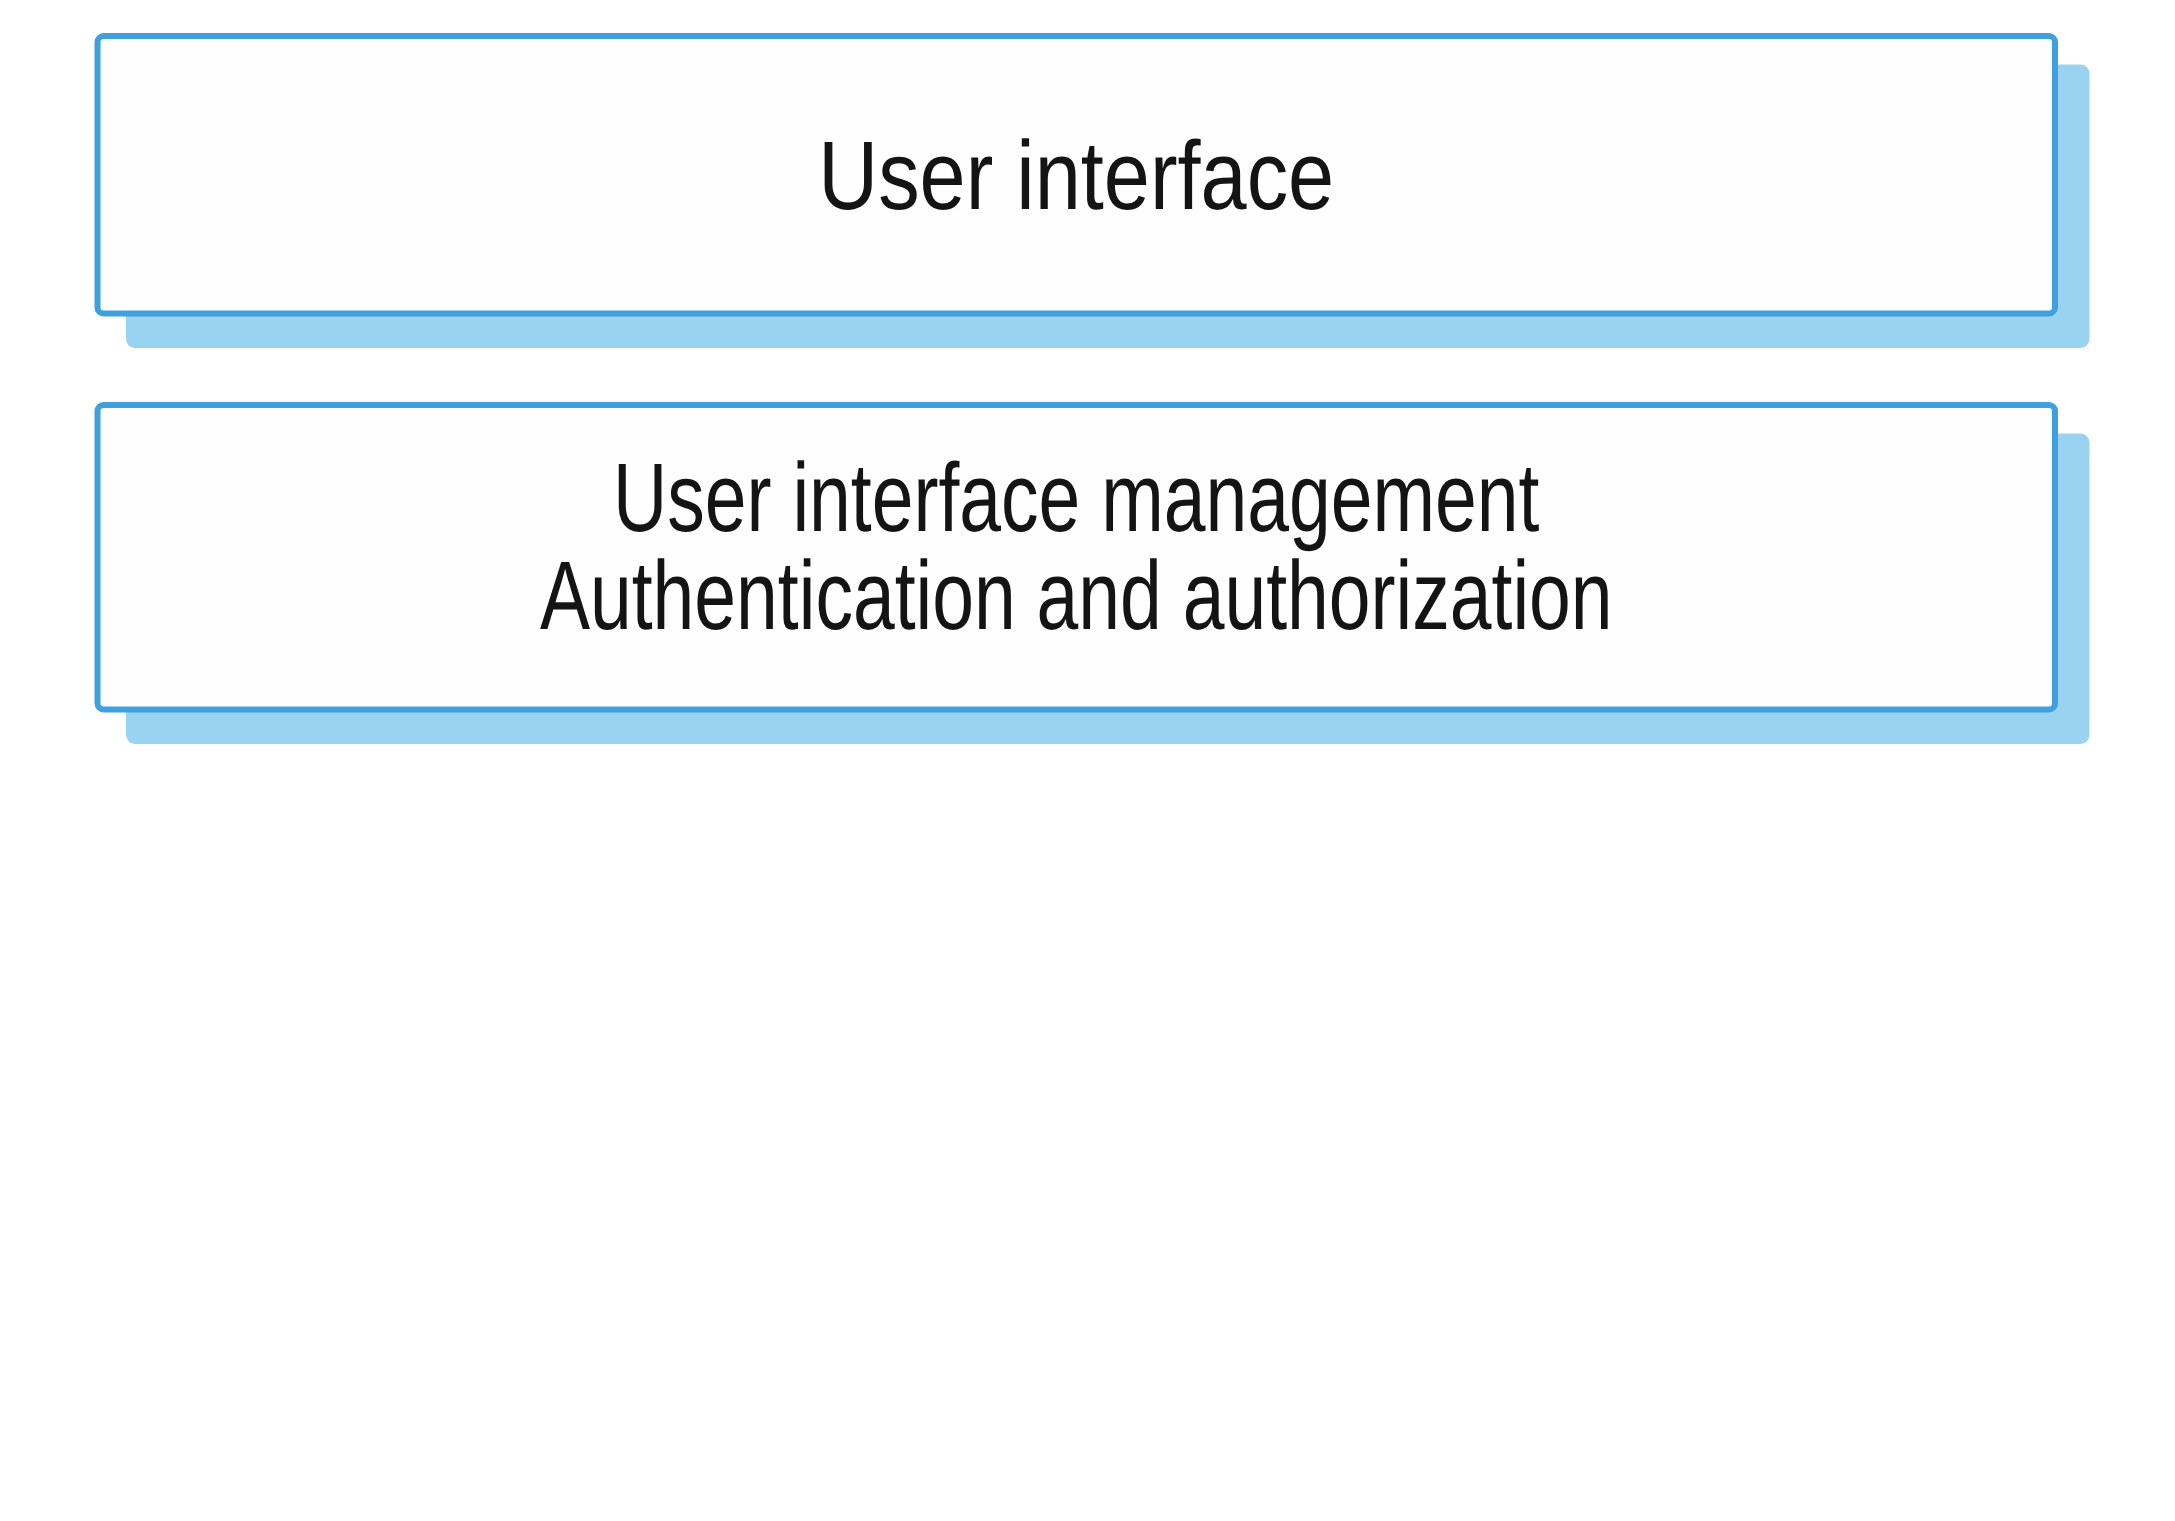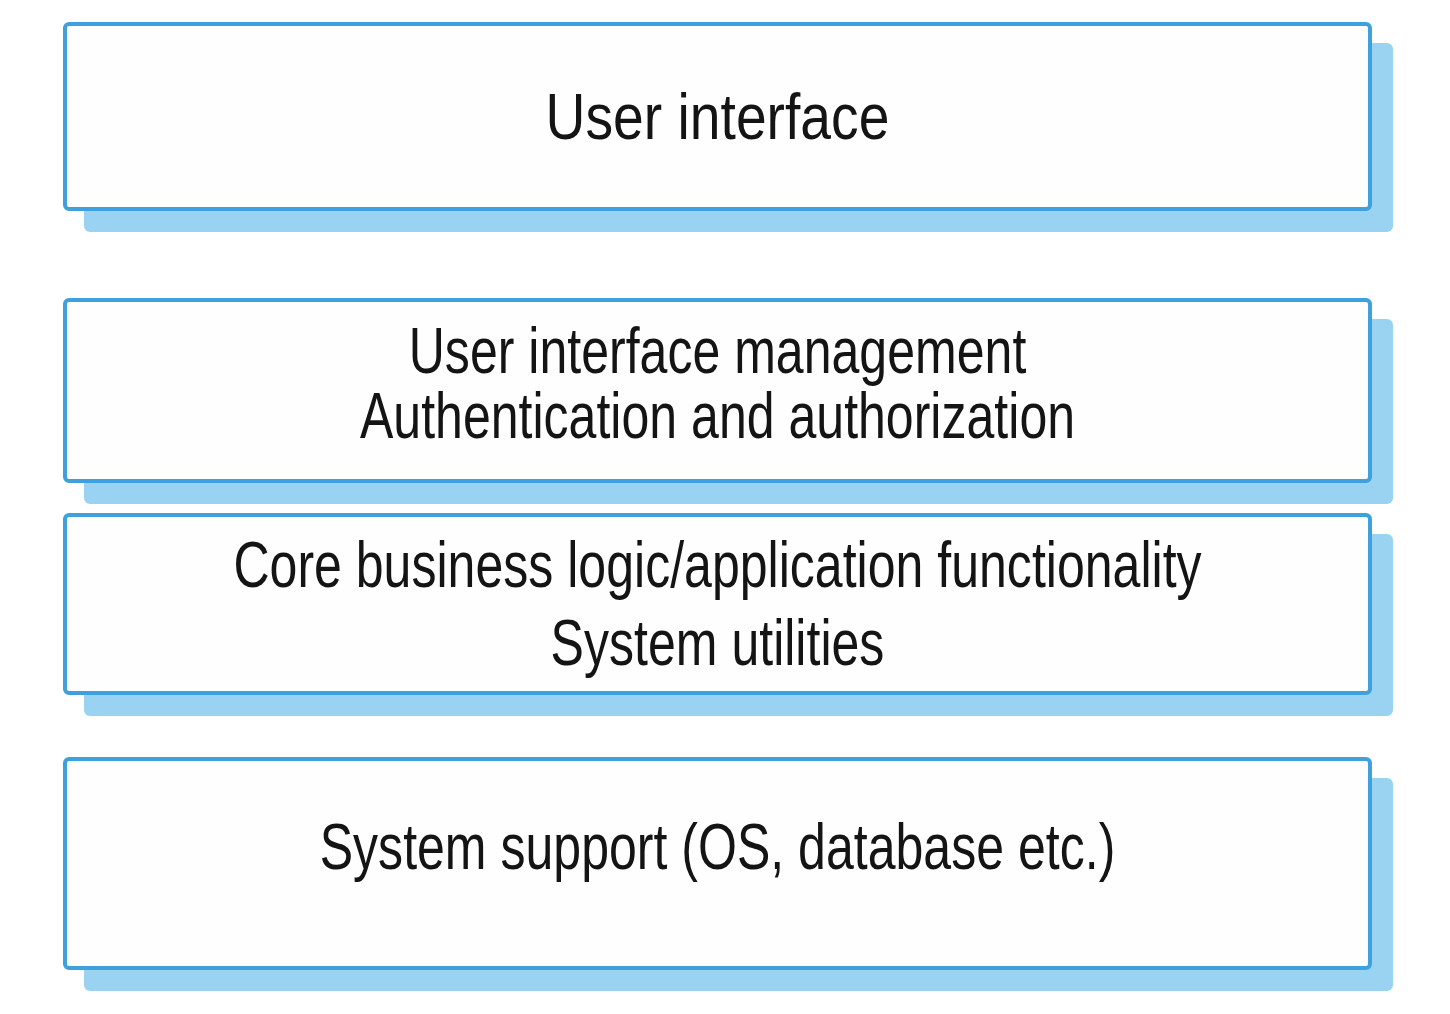--- a/index.html
+++ b/index.html
@@ -23,21 +23,21 @@
     box-sizing: border-box;
     background: var(--fill-color, #fefeff);
     border: 4px solid var(--border-color, #3fa0de);
     border-radius: 6px;
     box-shadow: 21px 21px 0 var(--shadow-color, #9ad3f2);
     display: flex;
     align-items: center;
     justify-content: center;
   }
   .box1 { top: 22px;  height: 189px; }
-  .box2 { top: 268px; height: 185px; margin-top: 30px; }
+  .box2 { top: 268px; height: 207px; }
   .box3 { top: 513px; height: 182px; }
   .box4 { top: 757px; height: 213px; }
 
   .lines {
     width: 100%;
     text-align: center;
   }
   .box2 .lines { transform: translateY(-8px); }
   .box4 .lines { transform: translateY(-17px); }
 
@@ -65,26 +65,15 @@
     </div>
   </div>
 
   <div class="layer-box box2">
     <div class="lines">
       <span class="text cond">User interface management</span>
       <span class="text cond">Authentication and authorization</span>
     </div>
   </div>
 
-  <div class="layer-box box3">
-    <div class="lines">
-      <span class="text cond">Core business logic/application functionality</span>
-      <span class="text cond">System utilities</span>
-    </div>
-  </div>
 
-  <div class="layer-box box4">
-    <div class="lines">
-      <span class="text cond">System support (OS, database etc.)</span>
-    </div>
-  </div>
 
 </div>
 
 </body></html>

